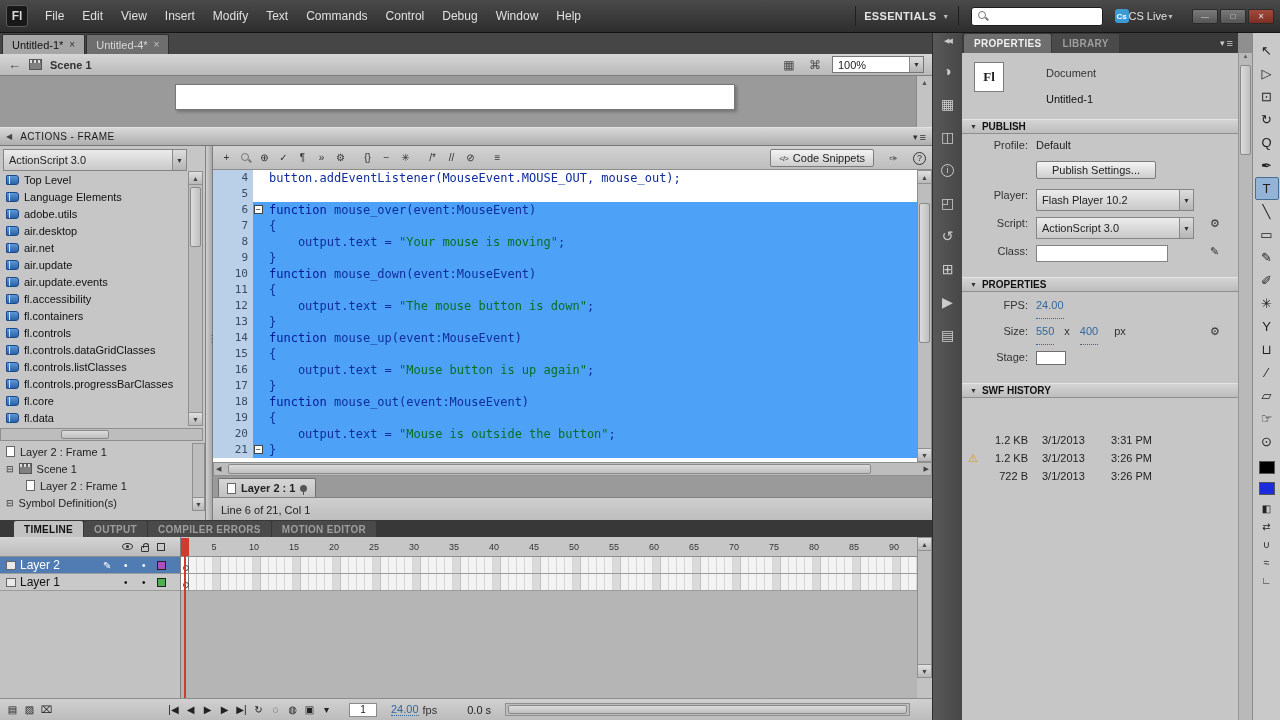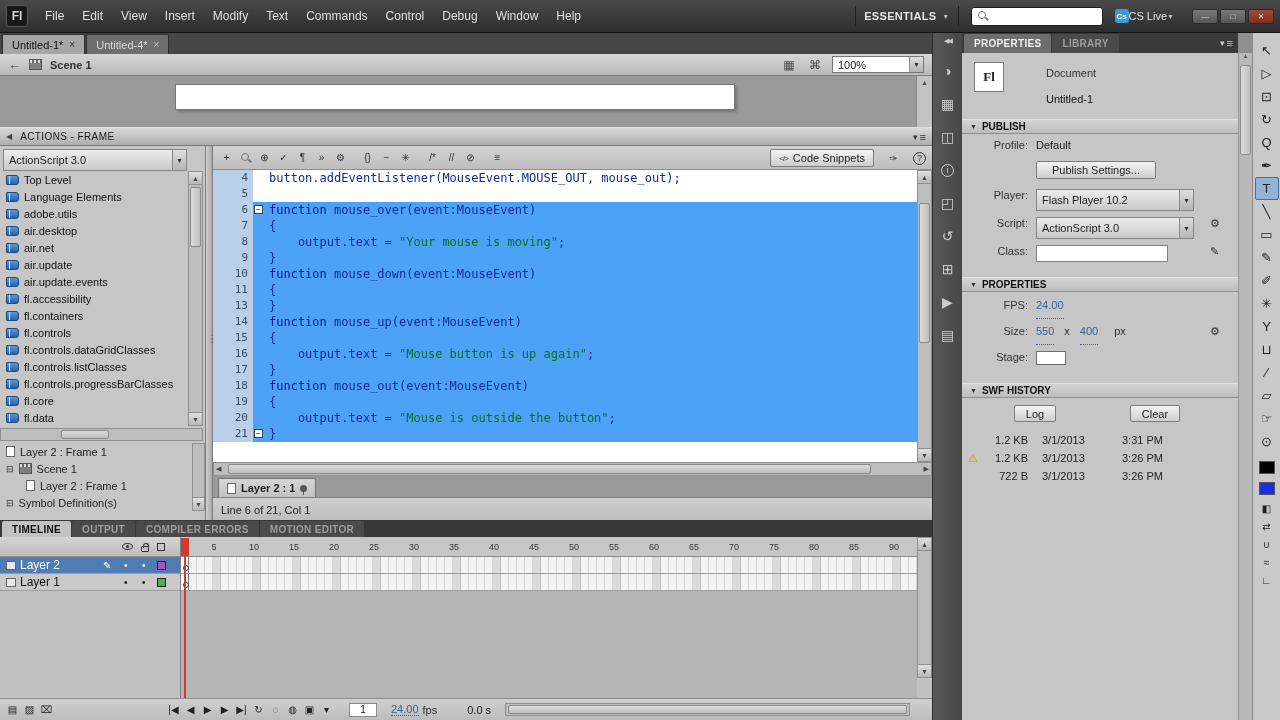--- a/index.html
+++ b/index.html
@@ -100,21 +100,21 @@
 .fold{position:absolute;left:1px;top:3px;width:9px;height:9px;background:#fff;border:1px solid #444;font-size:8px;line-height:7px;text-align:center;color:#222}
 #code-vscroll{right:0;top:24px;width:15px;height:292px}
 #code-hscroll{position:absolute;left:0;top:316px;right:0;height:14px;background:#bdbdbd;border:1px solid #8f8f8f;display:flex;align-items:center;justify-content:space-between;padding:0 2px;font-size:7px;color:#444}
 #script-tabs{position:absolute;left:0;top:330px;right:0;height:22px;background:#9a9a9a;border-bottom:1px solid #808080;display:flex;align-items:flex-end;padding-left:5px}
 #script-tab{height:19px;background:linear-gradient(#d6d6d6,#c2c2c2);border:1px solid #6f6f6f;border-bottom:none;border-radius:2px 2px 0 0;display:flex;align-items:center;gap:5px;padding:0 8px;font-size:11px;font-weight:bold}
 .pin{width:7px;height:7px;background:#555;border-radius:50%;position:relative;flex:none}
 .pin::after{content:"";position:absolute;left:3px;top:6px;width:1px;height:4px;background:#555}
 #as-status{position:absolute;left:0;top:352px;right:0;height:23px;background:linear-gradient(#cfcfcf,#bdbdbd);display:flex;align-items:center;padding-left:8px;font-size:11px;color:#222}
 
 
-#bottom-tabs{position:absolute;left:0;top:520px;width:932px;height:17px;background:#383838;display:flex;align-items:flex-end;padding-left:2px;gap:1px}
+#bottom-tabs{position:absolute;left:0;top:520px;width:932px;height:17px;background:#383838;display:flex;align-items:flex-end;padding-left:14px;gap:1px}
 .ptab{height:16px;display:flex;align-items:center;padding:0 10px;font-size:10px;font-weight:bold;letter-spacing:.3px;background:#4a4a4a;color:#9e9e9e;border-radius:2px 2px 0 0}
 .ptab.active{background:#c2c2c2;color:#111}
 
 
 #timeline{position:absolute;left:0;top:537px;width:932px;height:183px;background:#c2c2c2}
 #tl-left{position:absolute;left:0;top:0;width:181px;bottom:22px;border-right:1px solid #808080;background:#c2c2c2}
 #tl-lhead{position:absolute;left:0;top:0;right:0;height:20px;background:linear-gradient(#d4d4d4,#bcbcbc);border-bottom:1px solid #8d8d8d}
 .eyeic{position:absolute;width:11px;height:7px;border:1px solid #333;border-radius:50%;top:6px}
 .eyeic::before{content:"";position:absolute;left:3px;top:1px;width:3px;height:3px;background:#333;border-radius:50%}
 .lockic{position:absolute;width:8px;height:6px;border:1px solid #333;border-radius:1px;top:9px}
@@ -161,21 +161,21 @@
 .tri{font-size:7px;color:#333}
 .prow{position:absolute;left:0;right:16px;height:20px;display:flex;}
 .plabel{width:74px;text-align:right;padding-right:8px;color:#333;flex:none}
 .cfield{height:17px;background:#fff;border:1px solid #828282}
 .rowico{position:absolute;left:248px;font-size:11px;color:#333}
 .swatch{width:30px;height:14px;border:1px solid #6e6e6e}
 .hrow{height:18px;display:flex;align-items:center}
 .hwarn{width:18px;text-align:center;color:#d99a16;font-size:11px;flex:none;padding-left:4px}
 .hsize{width:48px;text-align:right;flex:none}
 .hdate{margin-left:14px;width:52px;flex:none}
-.htime{margin-left:28px}
+.htime{margin-left:17px}
 #props-scroll{position:absolute;left:1238px;top:53px;width:14px;height:667px;background:#b9b9b9;border-left:1px solid #959595;font-size:6px;color:#555;text-align:center}
 
 
 #tools{position:absolute;left:1252px;top:33px;width:28px;height:687px;background:#c9c9c9;border-left:1px solid #8a8a8a;display:flex;flex-direction:column;align-items:center;padding-top:6px}
 .tool{width:24px;height:23px;display:flex;align-items:center;justify-content:center;font-size:13px;color:#222}
 .tool.active{background:#93b4d6;border:1px solid #4a6d94;border-radius:2px}
 .tswatch{width:16px;height:13px;border:1px solid #555;margin:4px 0}
 .toolsm{width:24px;height:18px;display:flex;align-items:center;justify-content:center;font-size:10px;color:#222}
 </style>
 </head>
@@ -385,20 +385,21 @@
         </div>
       <div id="code-lines">
           <div class="cl"><span class="g">4</span><span class="f"></span><span class="t">button.addEventListener(MouseEvent.MOUSE_OUT, mouse_out);</span></div>
           <div class="cl"><span class="g">5</span><span class="f"></span><span class="t"></span></div>
           <div class="cl sel"><span class="g">6</span><span class="f"><span class="fold">−</span></span><span class="t"><span class="kw">function</span> mouse_over(event:MouseEvent)</span></div>
           <div class="cl sel"><span class="g">7</span><span class="f"></span><span class="t">{</span></div>
           <div class="cl sel"><span class="g">8</span><span class="f"></span><span class="t">    output.text = <span class="str">"Your mouse is moving"</span>;</span></div>
           <div class="cl sel"><span class="g">9</span><span class="f"></span><span class="t">}</span></div>
           <div class="cl sel"><span class="g">10</span><span class="f"></span><span class="t"><span class="kw">function</span> mouse_down(event:MouseEvent)</span></div>
           <div class="cl sel"><span class="g">11</span><span class="f"></span><span class="t">{</span></div>
+          <div class="cl sel"><span class="g">12</span><span class="f"></span><span class="t">    output.text = <span class="str">"The mouse button is down"</span>;</span></div>
           <div class="cl sel"><span class="g">13</span><span class="f"></span><span class="t">}</span></div>
           <div class="cl sel"><span class="g">14</span><span class="f"></span><span class="t"><span class="kw">function</span> mouse_up(event:MouseEvent)</span></div>
           <div class="cl sel"><span class="g">15</span><span class="f"></span><span class="t">{</span></div>
           <div class="cl sel"><span class="g">16</span><span class="f"></span><span class="t">    output.text = <span class="str">"Mouse button is up again"</span>;</span></div>
           <div class="cl sel"><span class="g">17</span><span class="f"></span><span class="t">}</span></div>
           <div class="cl sel"><span class="g">18</span><span class="f"></span><span class="t"><span class="kw">function</span> mouse_out(event:MouseEvent)</span></div>
           <div class="cl sel"><span class="g">19</span><span class="f"></span><span class="t">{</span></div>
           <div class="cl sel"><span class="g">20</span><span class="f"></span><span class="t">    output.text = <span class="str">"Mouse is outside the button"</span>;</span></div>
           <div class="cl sel"><span class="g">21</span><span class="f"><span class="fold">−</span></span><span class="t">}</span></div>
         </div>
@@ -585,26 +586,20 @@
       </div>
     <div class="prow" style="top:298px">
         <span class="plabel">Stage:</span>
         <span class="swatch" id="stage-swatch" style="background: rgb(255, 255, 255);"></span>
       </div>
 
     <div class="sect" style="top:330px">
         <span class="tri">▼</span>
         <span>SWF HISTORY</span>
       </div>
-    <div class="prow" style="top:352px">
-        <span style="width:52px"></span>
-        <span class="bevel" style="width:42px;height:17px">Log</span>
-        <span style="width:74px"></span>
-        <span class="bevel" style="width:50px;height:17px">Clear</span>
-      </div>
     <div id="history-entries" class="abs" style="top:378px;left:0;right:0">
         <div class="hrow">
           <span class="hwarn"></span>
           <span class="hsize">1.2 KB</span>
           <span class="hdate">3/1/2013</span>
           <span class="htime">3:31 PM</span>
         </div>
         <div class="hrow">
           <span class="hwarn">⚠</span>
           <span class="hsize">1.2 KB</span>

